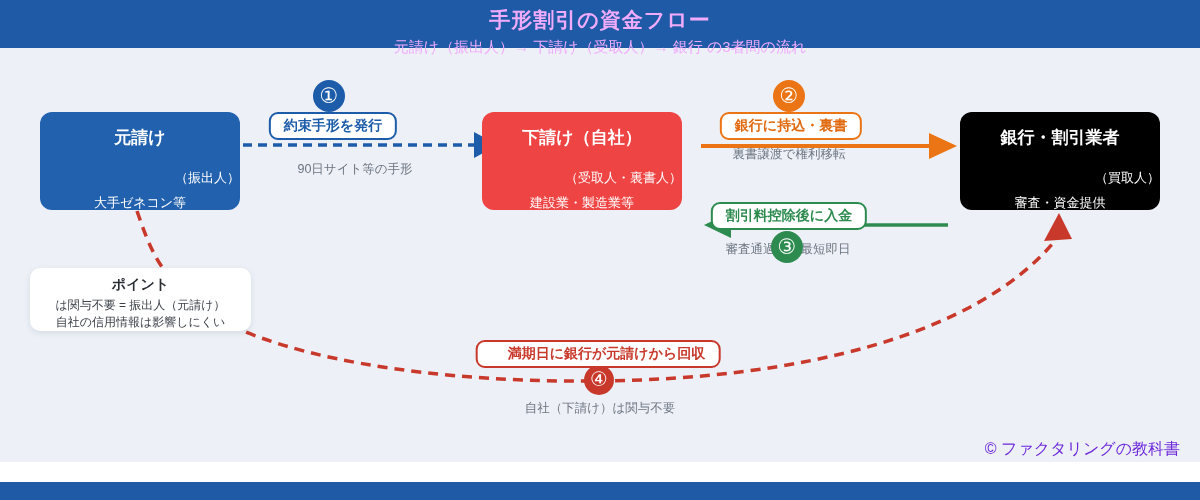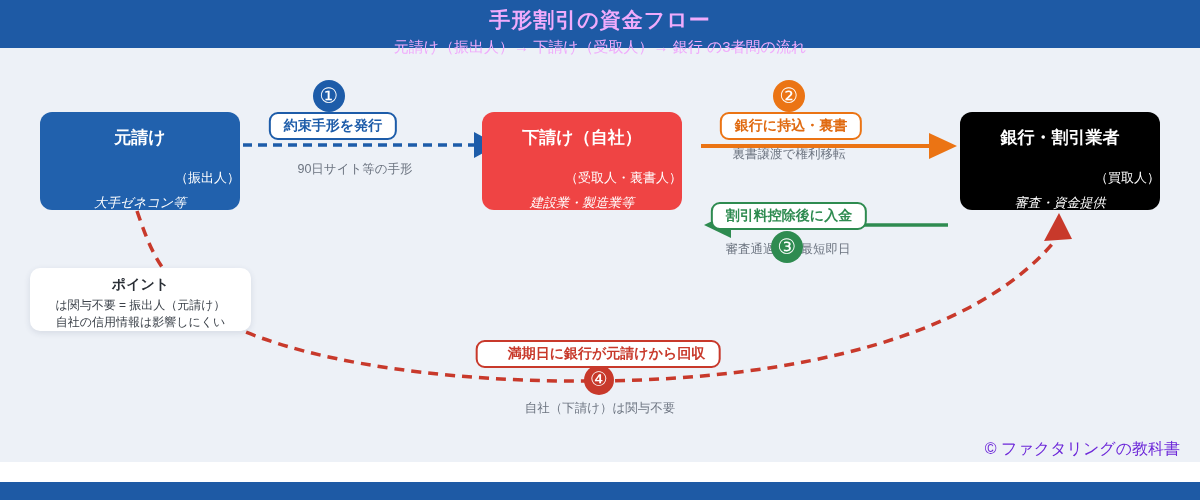--- a/index.html
+++ b/index.html
@@ -15,21 +15,21 @@
   
   .canvas { position:absolute; left:0; top:48px; width:1200px; height:414px; background:#EDF1F7; z-index:0; }
   .footer-bar { position:absolute; left:0; top:482px; width:1200px; height:18px; background:#1E5AA5; z-index:2; }
 
   svg.arrows { position:absolute; left:0; top:0; width:1200px; height:500px; z-index:1; }
 
   
   .entity { position:absolute; top:112px; width:200px; height:98px; border-radius:12px; color:#fff; text-align:center; padding-top:14px; z-index:3; }
   .entity-title { font-size:17px; font-weight:bold; margin-bottom:20px; }
   .entity-role  { font-size:13px; margin-bottom:7px;text-align:right; }
-  .entity-note  { font-size:13px;font-style:italic; }
+  .entity-note  { font-size:13px; }
   .entity-contractor    { left:40px;  background:#2161AD; }
   .entity-subcontractor { left:482px; background:#ef4444; }
   .entity-bank          { left:960px; background:#000000; }
 
   
   .step-circle { position:absolute; width:32px; height:32px; border-radius:50%; color:#fff; font-size:21px; line-height:31px; text-align:center; z-index:4; }
   .circle-1 { left:313px; top:80px;  background:#1D5CA9; }
   .circle-2 { left:773px; top:80px;  background:#EB7414; }
   .circle-3 { left:771px; top:231px; background:#2E8B50; }
   .circle-4 { left:584px; top:365px; background:#C8392B; width:30px; height:30px; font-size:20px; line-height:29px; }

